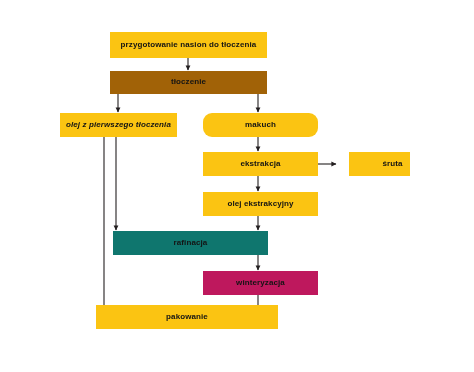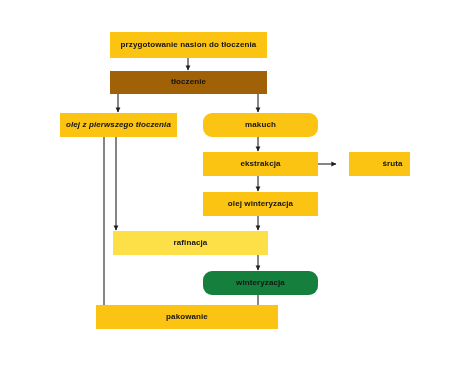--- a/index.html
+++ b/index.html
@@ -68,18 +68,18 @@
       <path d="M258,295 L258,314"></path>
     </g>
   </svg>
 
   <div class="node" style="left: 110px; top: 32px; width: 157px; height: 26px; background: rgb(251, 196, 18); color: rgb(20, 20, 20);">przygotowanie nasion do tłoczenia</div>
   <div class="node" style="left: 110px; top: 71px; width: 157px; height: 23px; background: #a16207; color: rgb(20, 20, 20);">tłoczenie</div>
   <div class="node" style="left: 60px; top: 113px; width: 117px; height: 24px; background: rgb(251, 196, 18); color: rgb(20, 20, 20); font-style: italic;">olej z pierwszego tłoczenia</div>
   <div class="node" style="left: 203px; top: 113px; width: 115px; height: 24px; background: rgb(251, 196, 18); color: rgb(20, 20, 20); border-radius: 9px;">makuch</div>
   <div class="node" style="left: 203px; top: 152px; width: 115px; height: 24px; background: rgb(251, 196, 18); color: rgb(20, 20, 20);">ekstrakcja</div>
   <div class="node" style="left: 337px; top: 152px; width: 87px; height: 24px; background: rgb(251, 196, 18); color: rgb(20, 20, 20); margin-left: 12px;">śruta</div>
-  <div class="node" style="left: 203px; top: 192px; width: 115px; height: 24px; background: rgb(251, 196, 18); color: rgb(20, 20, 20);">olej winteryzacja</div>
-  <div class="node" style="left: 113px; top: 231px; width: 155px; height: 24px; background: #fde047; color: rgb(20, 20, 20);">rafinacja</div>
-  <div class="node" style="left: 203px; top: 271px; width: 115px; height: 24px; background: #15803d; color: rgb(20, 20, 20); border-radius: 9px;">winteryzacja</div>
+  <div class="node" style="left: 203px; top: 192px; width: 115px; height: 24px; background: rgb(251, 196, 18); color: rgb(20, 20, 20);">olej ekstrakcyjny</div>
+  <div class="node" style="left: 113px; top: 231px; width: 155px; height: 24px; background: #0f766e; color: rgb(20, 20, 20);">rafinacja</div>
+  <div class="node" style="left: 203px; top: 271px; width: 115px; height: 24px; background: #be185d; color: rgb(20, 20, 20);">winteryzacja</div>
   <div class="node" style="left: 96px; top: 305px; width: 182px; height: 24px; background: rgb(251, 196, 18); color: rgb(20, 20, 20);">pakowanie</div>
 
 </div>
 
 </body></html>

